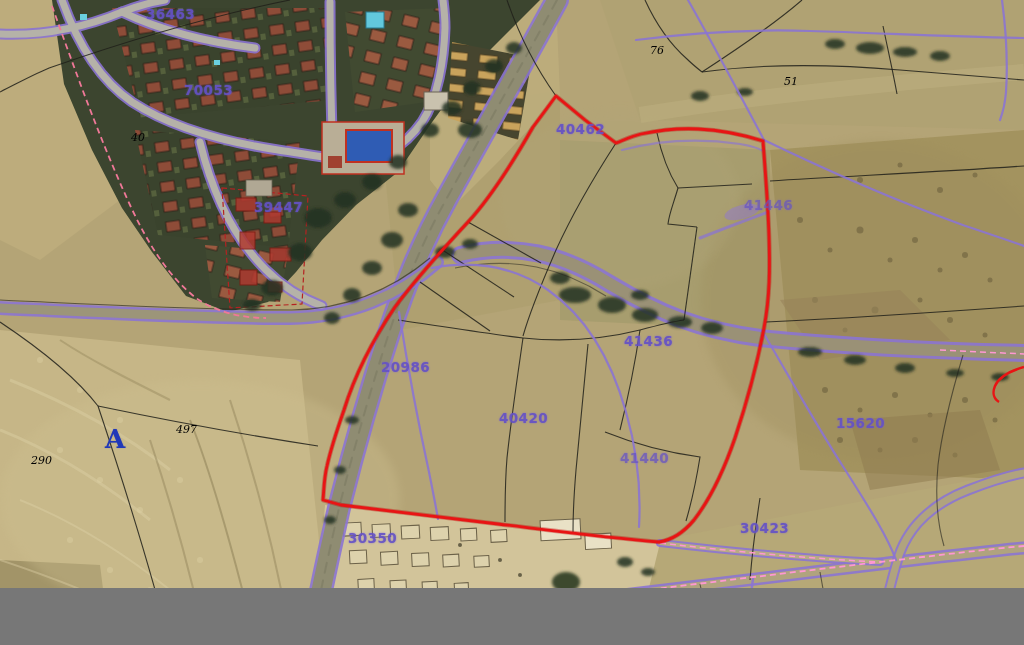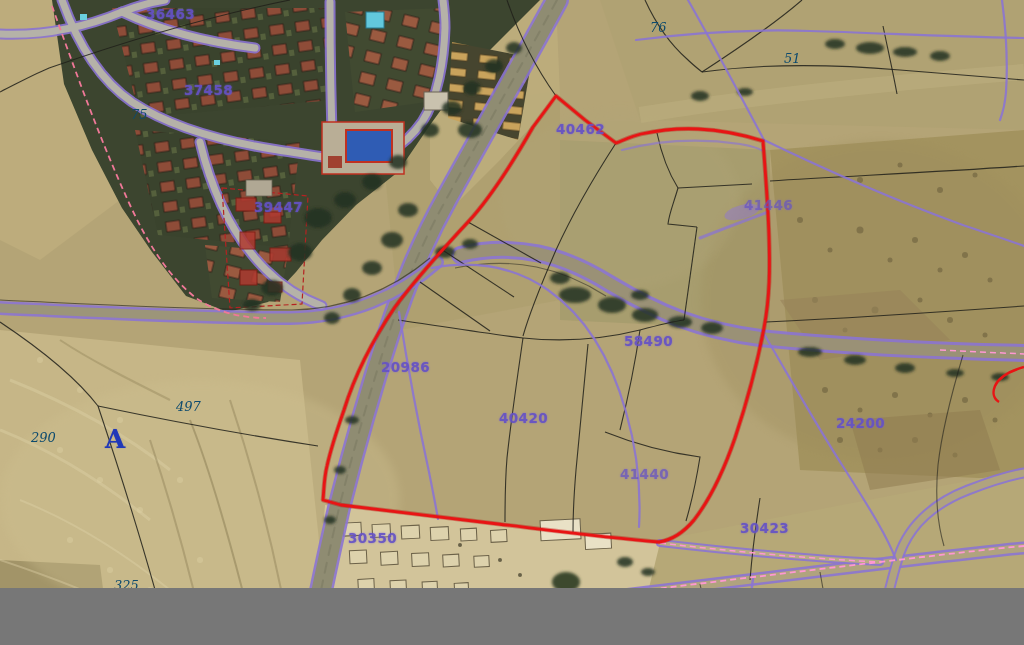--- a/index.html
+++ b/index.html
@@ -2,22 +2,22 @@
 <html><head>
 <meta charset="utf-8">
 <style>
   html,body{margin:0;padding:0;background:#777;}
   .stage{position:relative;width:1024px;height:588px;overflow:hidden;background:#b4a476;
          font-family:"DejaVu Sans",sans-serif;padding-left:36px;}
   .stage svg{position:absolute;left:0;top:0;}
   .parcel-label{position:absolute;color:#6552c6;font-weight:bold;font-size:13.5px;
                 letter-spacing:.4px;font-family:"DejaVu Sans",sans-serif;
                 text-shadow:0 0 2px rgba(118,92,214,.8);opacity:.93;white-space:nowrap;}
-  .ref-label{position:absolute;color:#0c4a6e;font-style:italic;font-size:13px;
-             font-family:"DejaVu Serif",serif;font-weight:500;white-space:nowrap;}
+  .ref-label{position:absolute;color:#000000;font-style:italic;font-size:11px;
+             font-family:"DejaVu Serif",serif;font-weight:500;white-space:nowrap;margin-top:24px;}
   .marker-a{position:absolute;color:#2038b8;font-weight:bold;font-size:26px;
             font-family:"DejaVu Serif",serif;text-shadow:0 0 1px rgba(32,56,184,.6);}
 </style>
 </head>
 <body>
 
 <div class="stage">
 <svg width="1024" height="645" viewBox="0 0 1024 645">
   <defs>
     <filter id="soft" x="-30%" y="-30%" width="160%" height="160%">
@@ -334,33 +334,33 @@
     <path d="M 556,96 L 585,120 L 616,143 C 624,140 632,136 641,134 C 660,130 678,128 698,129 C 720,130 744,135 763,141
              C 765,168 768,204 769,236 C 770,268 770,296 764,328 C 757,365 747,402 735,438 C 724,470 711,498 694,520
              C 684,532 672,540 659,542 C 610,538 556,531 498,524 C 448,518 390,511 341,505 L 323,500
              C 324,489 324,478 327,466 C 331,448 337,430 344,410 C 356,371 374,338 395,307 C 418,276 442,250 468,222
              C 492,196 513,162 533,127 L 556,96 Z" stroke-width="2.8" stroke="#e81414"></path>
     <path d="M 1024,367 C 1010,371 999,377 995,386 C 992,393 994,399 999,402" stroke-width="2.5" stroke="#e81414"></path>
   </g>
 </svg>
 
 <div class="parcel-label" style="left:146px;top:6px">36463</div>
-<div class="parcel-label" style="left:184px;top:82px">37458</div>
+<div class="parcel-label" style="left:184px;top:82px">70053</div>
 <div class="parcel-label" style="left:254px;top:199px">39447</div>
 <div class="parcel-label" style="left:556px;top:121px">40462</div>
 <div class="parcel-label" style="left:744px;top:197px;opacity:.7">41446</div>
-<div class="parcel-label" style="left:624px;top:333px">58490</div>
+<div class="parcel-label" style="left:624px;top:333px">41436</div>
 <div class="parcel-label" style="left:381px;top:359px">20986</div>
 <div class="parcel-label" style="left:499px;top:410px">40420</div>
-<div class="parcel-label" style="left:620px;top:466px;opacity:.75">41440</div>
-<div class="parcel-label" style="left:836px;top:415px">24200</div>
+<div class="parcel-label" style="left:620px;top:450px;opacity:.75">41440</div>
+<div class="parcel-label" style="left:836px;top:415px">15620</div>
 <div class="parcel-label" style="left:348px;top:530px">30350</div>
 <div class="parcel-label" style="left:740px;top:520px">30423</div>
 
-<div class="ref-label" style="left:131px;top:107px">75</div>
+<div class="ref-label" style="left:131px;top:107px">40</div>
 <div class="ref-label" style="left:650px;top:20px">76</div>
 <div class="ref-label" style="left:784px;top:51px">51</div>
 <div class="ref-label" style="left:176px;top:399px">497</div>
 <div class="ref-label" style="left:31px;top:430px">290</div>
 <div class="ref-label" style="left:114px;top:578px">325</div>
 
 <div class="marker-a" style="left:105px;top:424px">A</div>
 </div>
 
 </body></html>

